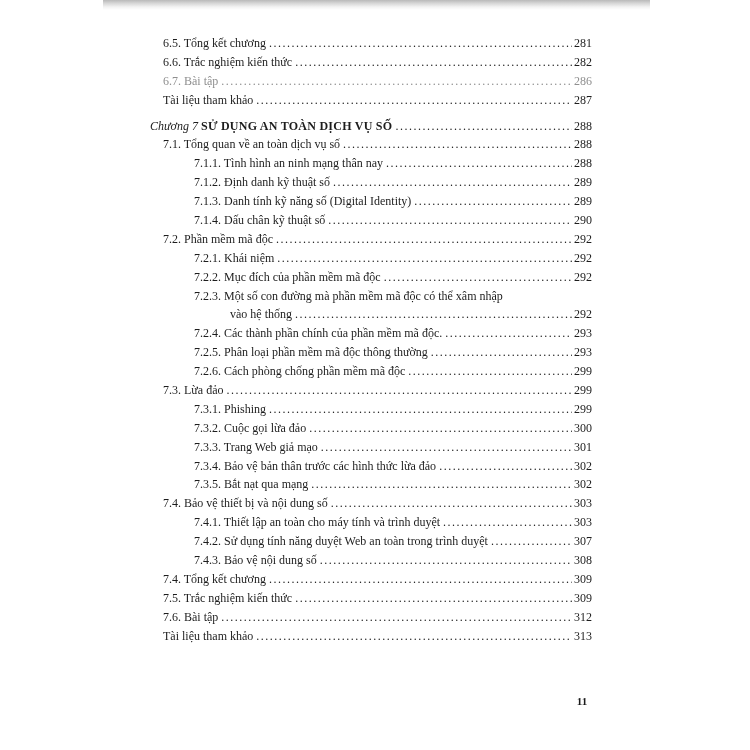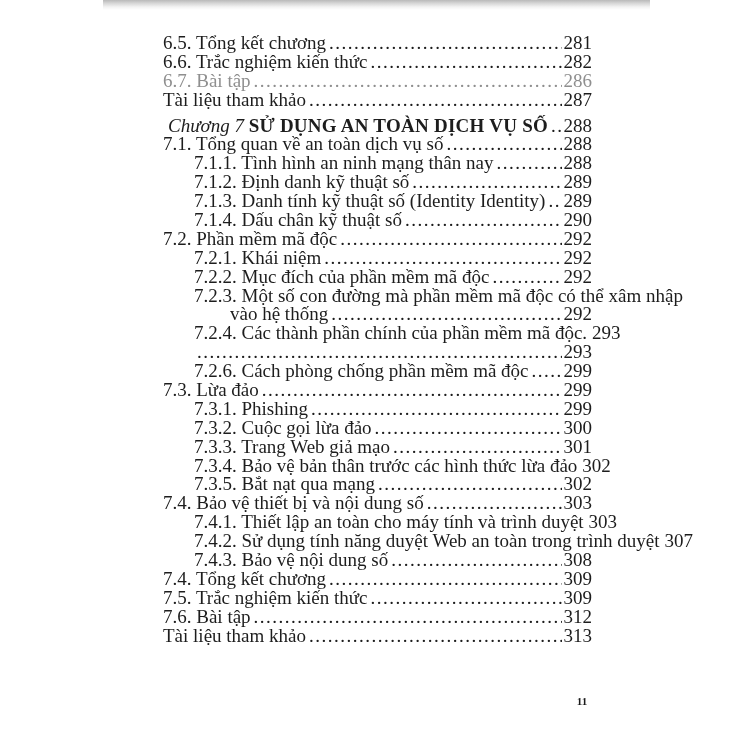--- a/index.html
+++ b/index.html
@@ -23,34 +23,34 @@
     top: 0;
     width: 547px;
     height: 10px;
     background: linear-gradient(to bottom, #b9b9b9 0%, #d8d8d8 35%, #f3f3f3 70%, #ffffff 100%);
   }
   .toc {
     position: absolute;
     left: 150px;
     top: 34px;
     width: 442px;
-    font-size: 19px;
+    font-size: 12px;
     line-height: 18.9px;
   }
   .toc-row {
     display: flex;
     align-items: baseline;
     height: 18.9px;
     white-space: nowrap;
   }
   .toc-row.lv0 { margin-left: 0; }
   .toc-row.lv1 { margin-left: 13px; }
   .toc-row.lv2 { margin-left: 44px; }
   .toc-row.lv3 { margin-left: 80px; justify-content: flex-end; }
-  .toc-row.chapter { margin-top: 7px; margin-left: 18px; }
+  .toc-row.chapter { margin-top: 7px; }
   .toc-row.faded { color: #8f8f8f; text-align: right; }
   .toc-label { flex: none; }
   .toc-label .it { font-style: italic; }
   .toc-label .bd { font-weight: bold; letter-spacing: 0.25px; }
   .leader {
     flex: 1 1 auto;
     overflow: hidden;
     margin: 0 2px 0 3px;
     letter-spacing: 1.5px;
     min-width: 0;
@@ -108,21 +108,21 @@
         <span class="toc-label">7.1.1. Tình hình an ninh mạng thân nay</span>
         <span class="leader">................................................................................................................................................................................................................................................</span>
         <span class="toc-page">288</span>
       </div>
       <div class="toc-row lv2">
         <span class="toc-label">7.1.2. Định danh kỹ thuật số</span>
         <span class="leader">................................................................................................................................................................................................................................................</span>
         <span class="toc-page">289</span>
       </div>
       <div class="toc-row lv2">
-        <span class="toc-label">7.1.3. Danh tính kỹ thuật số (Identity Identity)</span>
+        <span class="toc-label">7.1.3. Danh tính kỹ năng số (Digital Identity)</span>
         <span class="leader">................................................................................................................................................................................................................................................</span>
         <span class="toc-page">289</span>
       </div>
       <div class="toc-row lv2">
         <span class="toc-label">7.1.4. Dấu chân kỹ thuật số</span>
         <span class="leader">................................................................................................................................................................................................................................................</span>
         <span class="toc-page">290</span>
       </div>
       <div class="toc-row lv1">
         <span class="toc-label">7.2. Phần mềm mã độc</span>
@@ -148,20 +148,21 @@
         <span class="toc-label">vào hệ thống</span>
         <span class="leader">................................................................................................................................................................................................................................................</span>
         <span class="toc-page">292</span>
       </div>
       <div class="toc-row lv2">
         <span class="toc-label">7.2.4. Các thành phần chính của phần mềm mã độc.</span>
         <span class="leader">................................................................................................................................................................................................................................................</span>
         <span class="toc-page">293</span>
       </div>
       <div class="toc-row lv2">
+        <span class="toc-label">7.2.5. Phân loại phần mềm mã độc thông thường</span>
         <span class="leader">................................................................................................................................................................................................................................................</span>
         <span class="toc-page">293</span>
       </div>
       <div class="toc-row lv2">
         <span class="toc-label">7.2.6. Cách phòng chống phần mềm mã độc</span>
         <span class="leader">................................................................................................................................................................................................................................................</span>
         <span class="toc-page">299</span>
       </div>
       <div class="toc-row lv1">
         <span class="toc-label">7.3. Lừa đảo</span>

